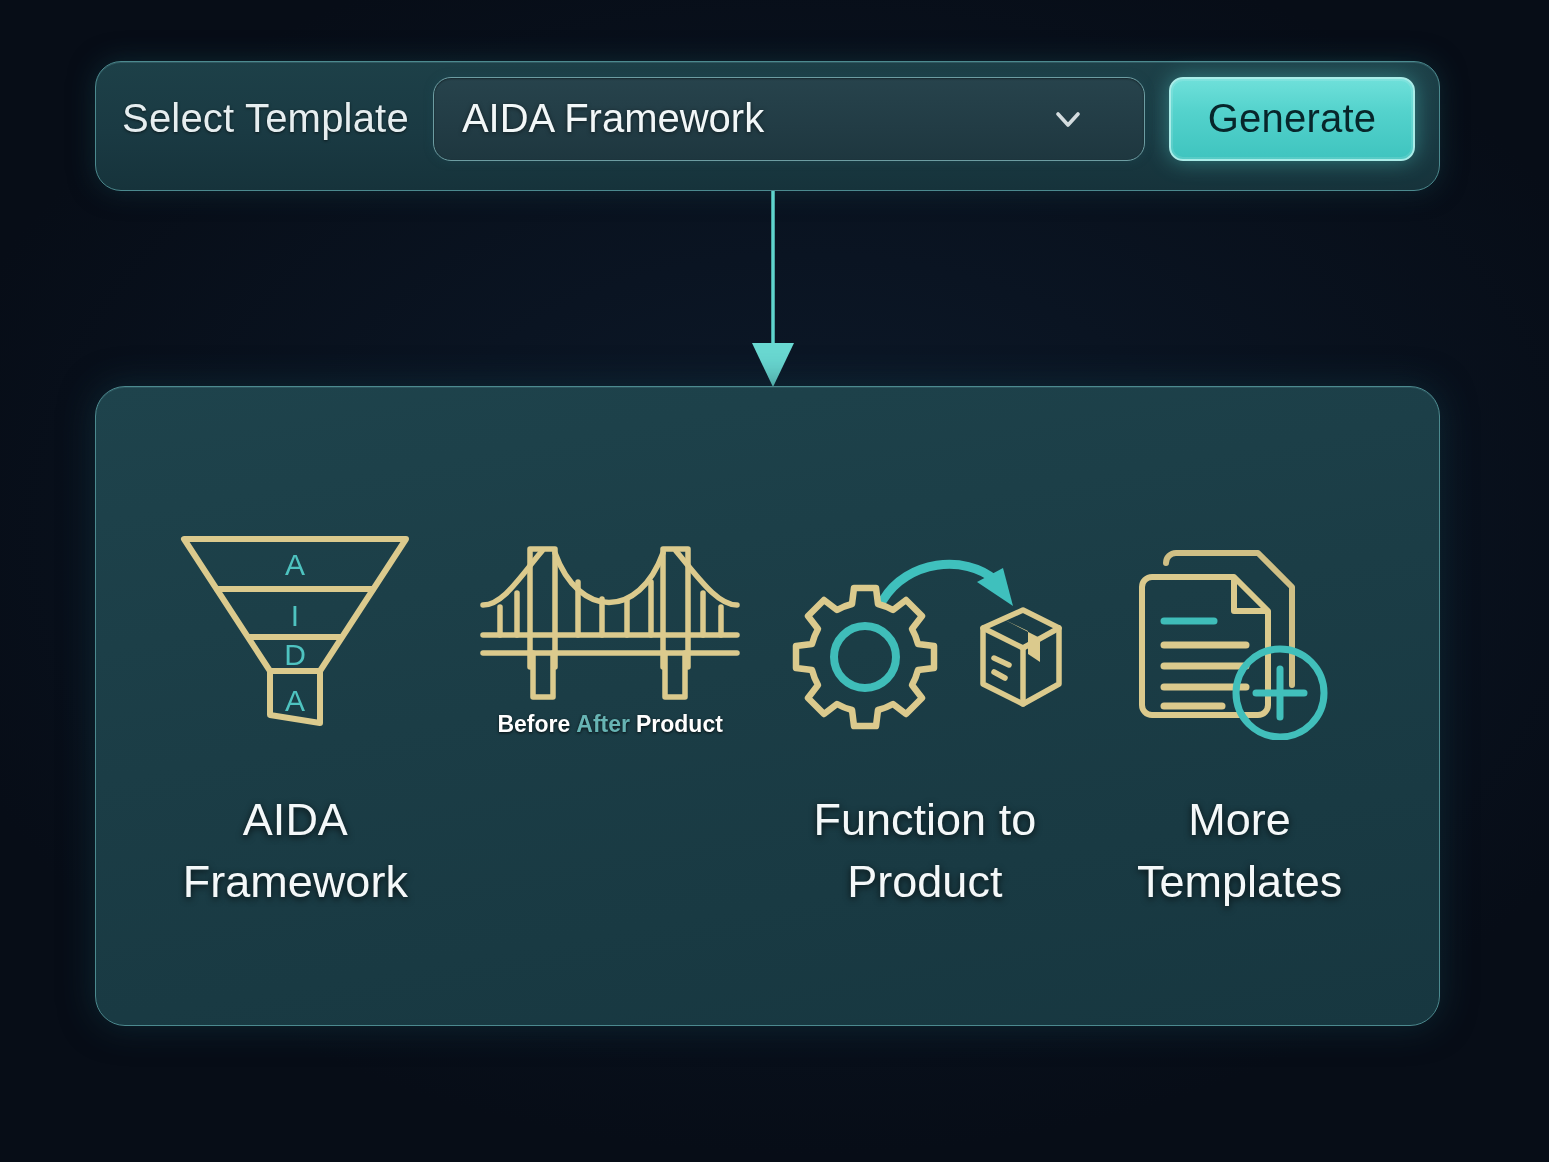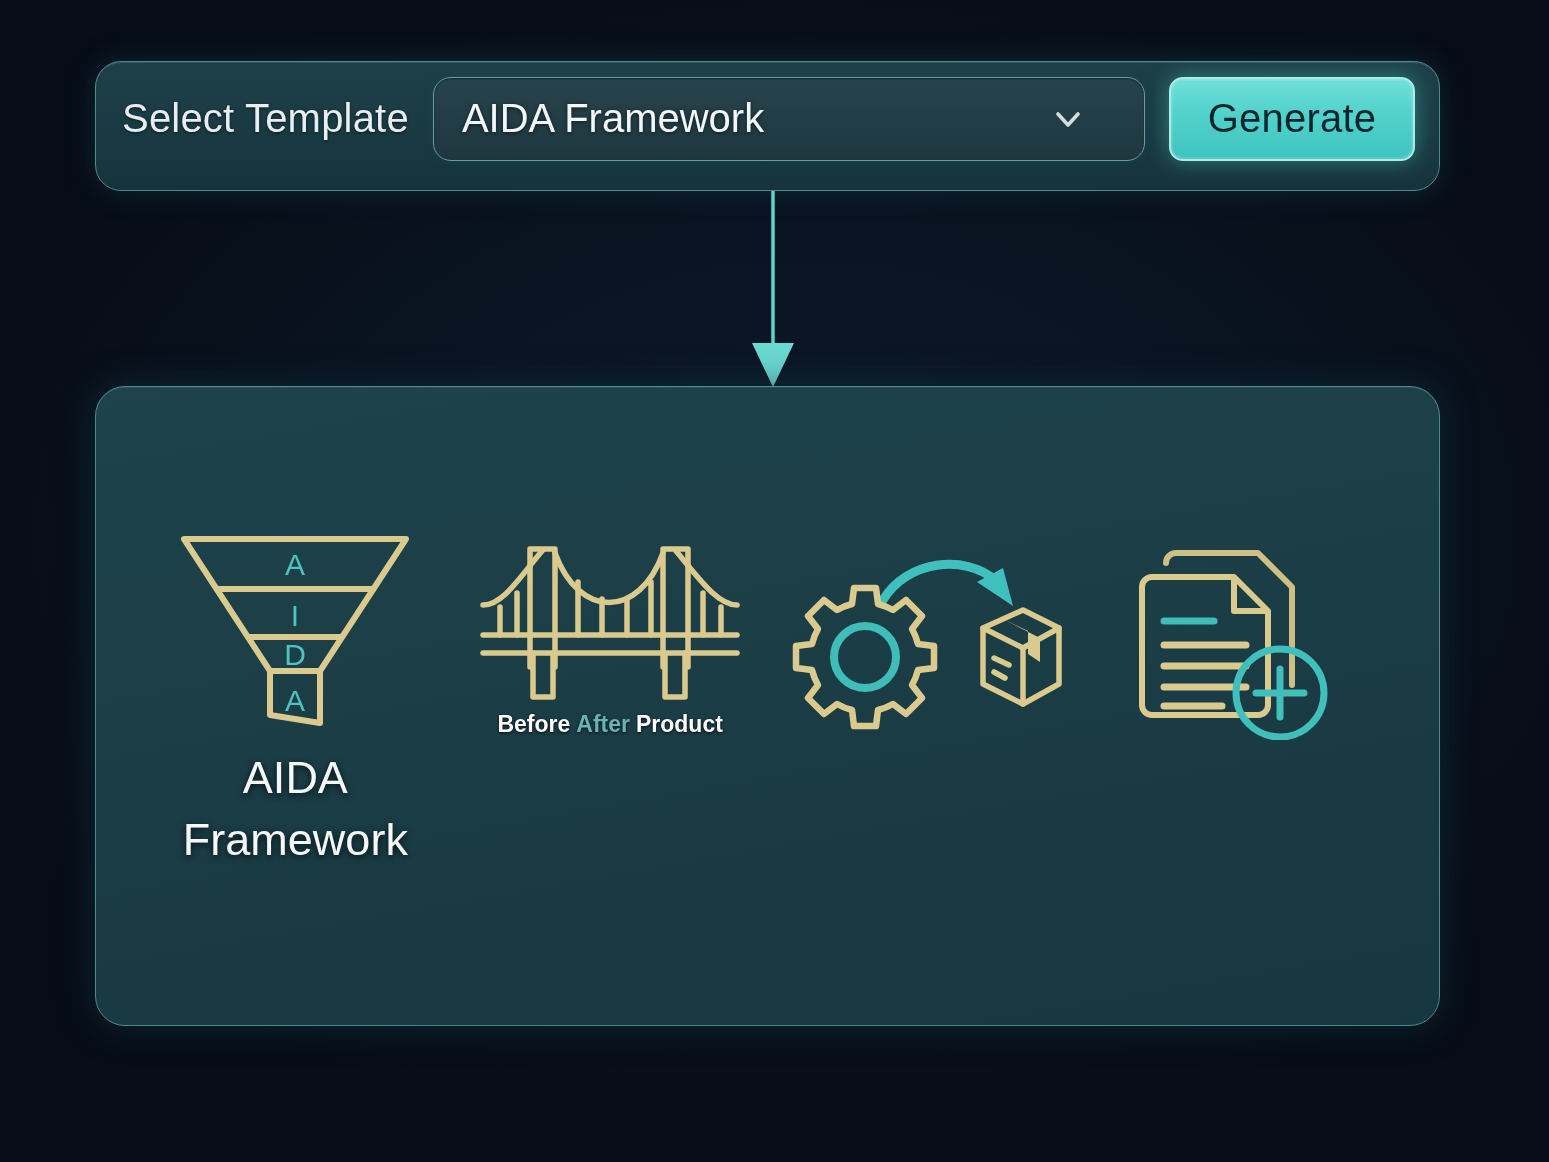--- a/index.html
+++ b/index.html
@@ -130,20 +130,21 @@
     align-items: center;
     cursor: pointer;
   }
   .template-icon-wrap {
     height: 230px;
     display: flex;
     align-items: center;
     justify-content: center;
   }
   .template-card-label {
+    margin-top: 42px;
     color: #f4f8f9;
     font-size: 45px;
     line-height: 1.38;
     text-align: center;
     text-shadow: 0 2px 7px rgba(0,0,0,.75);
     white-space: pre-line;
   }
 
   
   .bab-legend {
@@ -269,20 +270,22 @@
             <g fill="none" stroke="#dbca8d" stroke-width="5.5" stroke-linejoin="round" stroke-linecap="round">
               <path d="M196 96 L236 78 L272 96 L272 152 L236 172 L196 152 Z"></path>
               <path d="M196 96 L236 116 L272 96"></path>
               <path d="M236 116 L236 172"></path>
               <path d="M216 87 L253 106 L253 130 L241 122 L241 99 Z" fill="#dbca8d" stroke="none"></path>
               <line x1="207" y1="126" x2="222" y2="133"></line>
               <line x1="207" y1="140" x2="218" y2="146"></line>
             </g>
           </svg>
         </div>
+        <div class="template-card-label">Function to
+Product</div>
       </div>
 
       <div class="template-card">
         <div class="template-icon-wrap">
           <svg width="220" height="215" viewBox="0 0 220 215">
 
             <path d="M36 38 A10 10 0 0 1 46 28 L128 28 L162 62 L162 160" fill="none" stroke="#cfbf85" stroke-width="6" stroke-linecap="round" stroke-linejoin="round"></path>
 
             <path d="M12 62 A10 10 0 0 1 22 52 L104 52 L138 86 L138 180
                      A10 10 0 0 1 128 190 L22 190 A10 10 0 0 1 12 180 Z" fill="none" stroke="#dbca8d" stroke-width="6" stroke-linejoin="round"></path>
@@ -296,17 +299,19 @@
               <line x1="34" y1="181" x2="92" y2="181" stroke="#dbca8d"></line>
             </g>
 
             <g>
               <circle cx="150" cy="168" r="44" fill="none" stroke="#41bfbb" stroke-width="7"></circle>
               <line x1="150" y1="144" x2="150" y2="192" stroke="#41bfbb" stroke-width="7" stroke-linecap="round"></line>
               <line x1="126" y1="168" x2="174" y2="168" stroke="#41bfbb" stroke-width="7" stroke-linecap="round"></line>
             </g>
           </svg>
         </div>
+        <div class="template-card-label">More
+Templates</div>
       </div>
 
     </div>
   </div>
 </div>
 
 </body></html>

